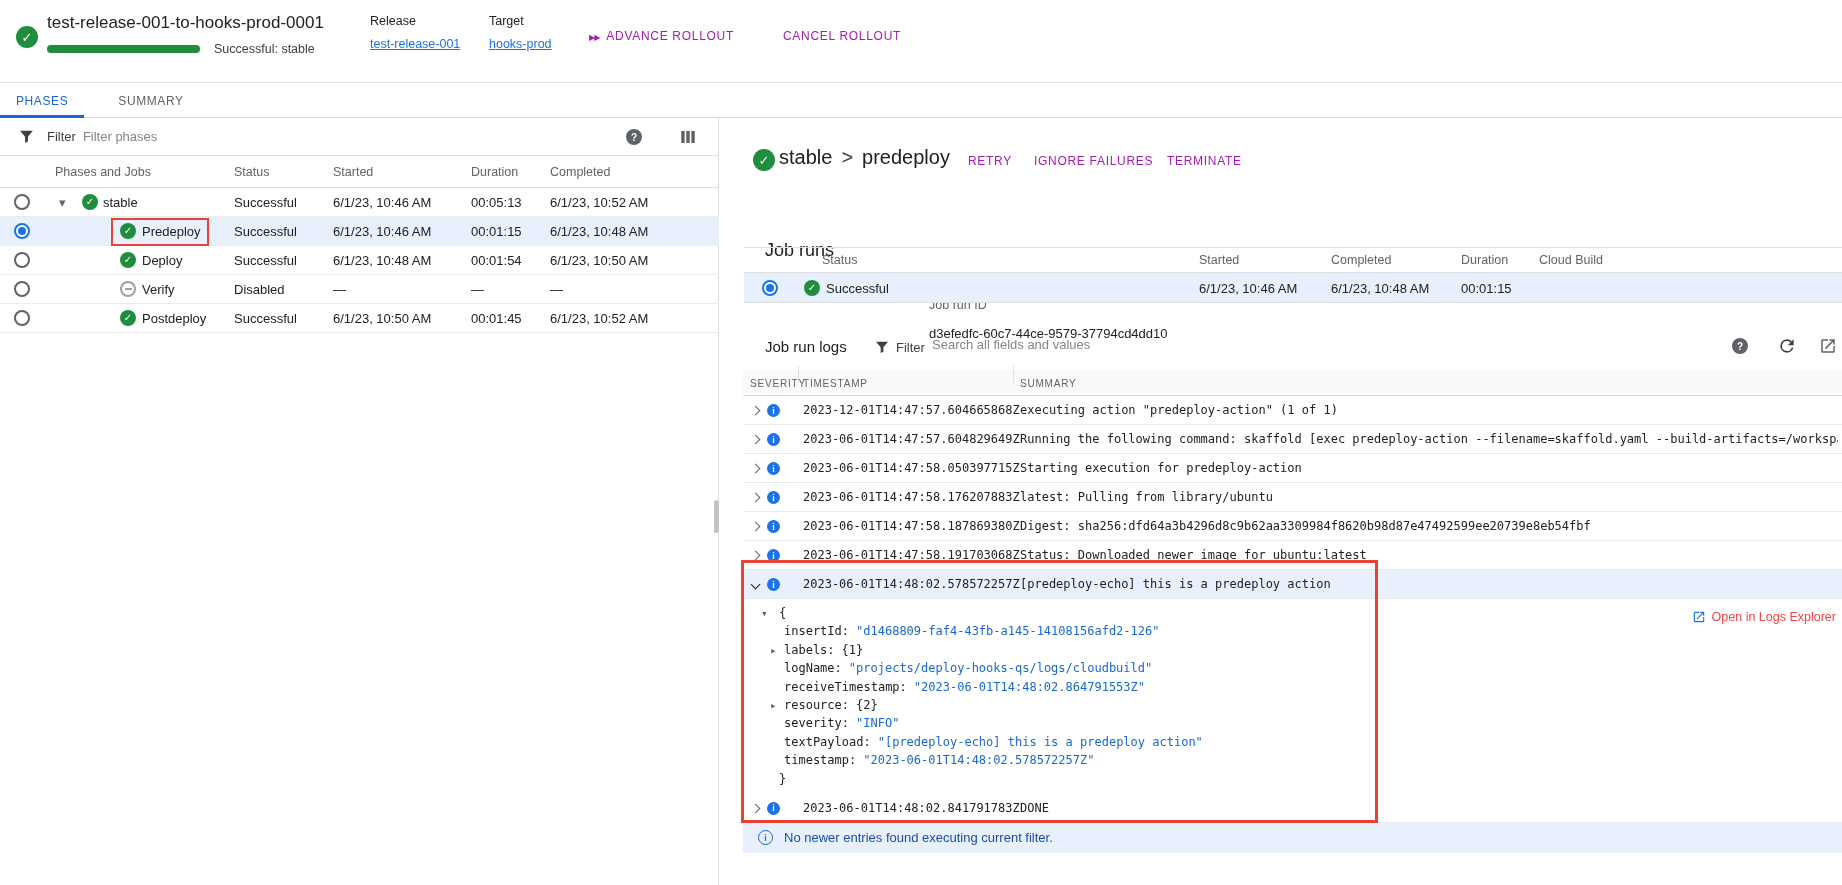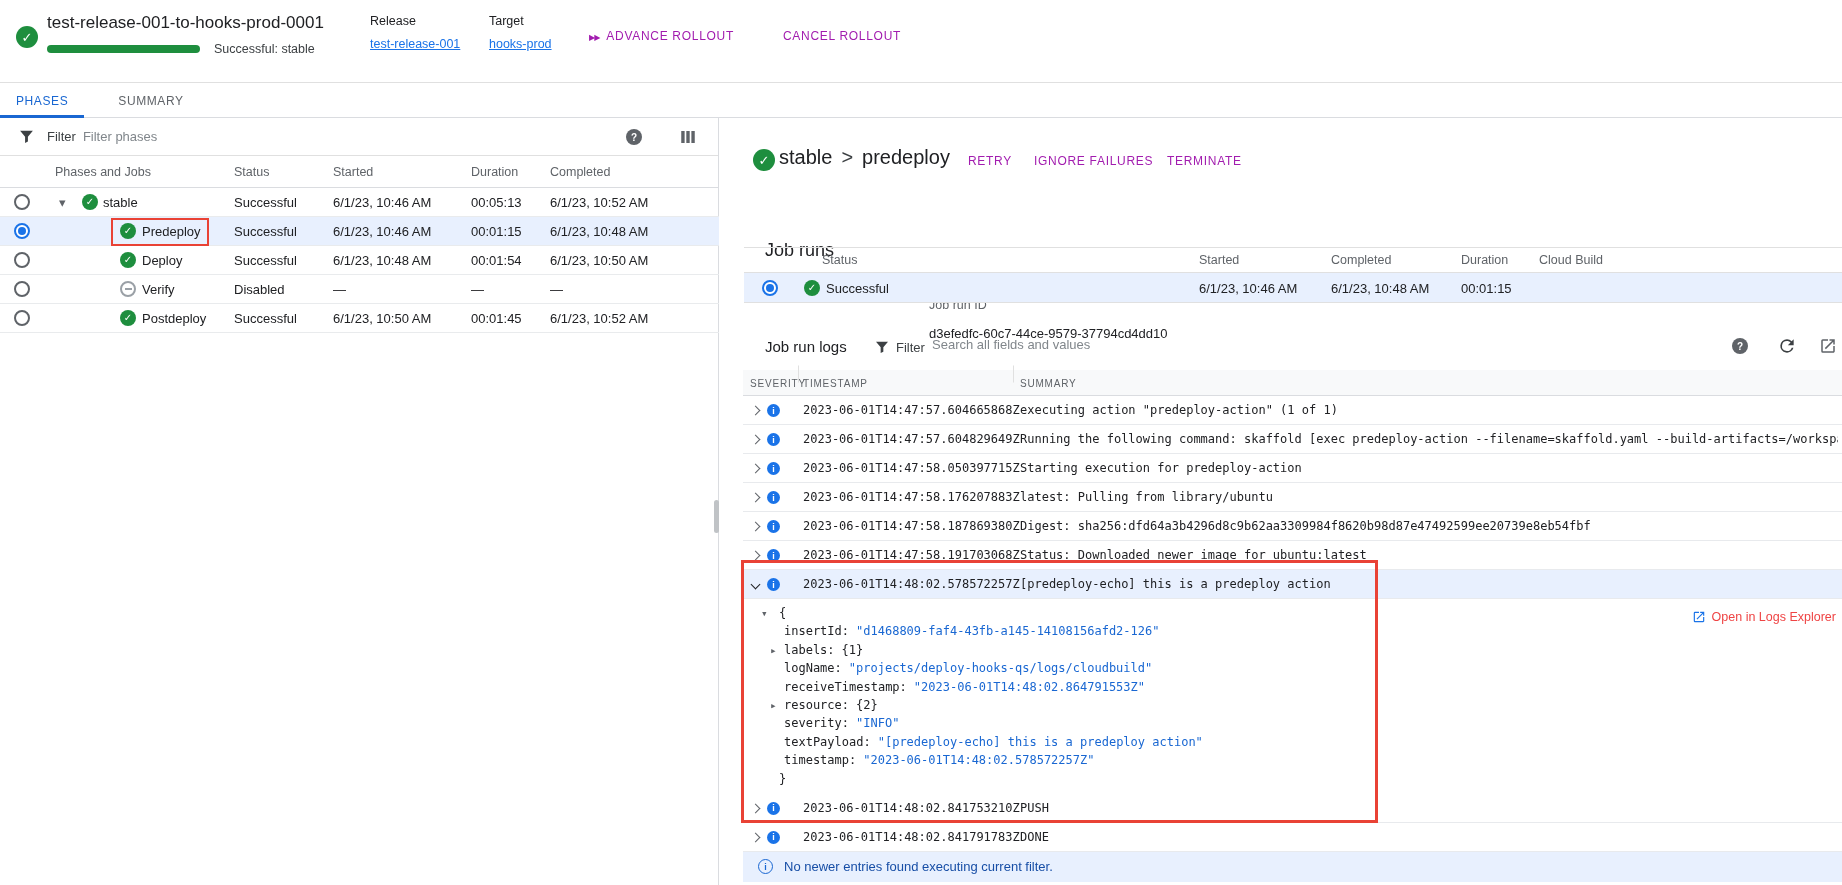--- a/index.html
+++ b/index.html
@@ -353,21 +353,21 @@
       <span class="lh-sev">SEVERITY</span>
       <span class="lh-ts">TIMESTAMP</span>
       <span class="lh-sum">SUMMARY</span>
       <span class="vsep vsep1"></span>
       <span class="vsep vsep2"></span>
     </div>
 
     <div class="lrow">
       <span class="chev"></span>
       <span class="info-i"></span>
-      <span class="lts mono">2023-06-01T14:47:57.604665868Z</span>
+      <span class="lts mono">2023-12-01T14:47:57.604665868Z</span>
       <span class="lsm mono">executing action "predeploy-action" (1 of 1)</span>
     </div>
     <div class="lrow">
       <span class="chev"></span>
       <span class="info-i"></span>
       <span class="lts mono">2023-06-01T14:47:57.604829649Z</span>
       <span class="lsm mono">Running the following command: skaffold [exec predeploy-action --filename=skaffold.yaml --build-artifacts=/workspace/custom…</span>
     </div>
     <div class="lrow">
       <span class="chev"></span>
@@ -410,26 +410,20 @@
       <div class="jline"><span class="jarr right"></span><span class="jkey">resource</span><span class="jval obj">{2}</span></div>
       <div class="jline"><span class="jkey">severity</span><span class="jval str">"INFO"</span></div>
       <div class="jline"><span class="jkey">textPayload</span><span class="jval str">"[predeploy-echo] this is a predeploy action"</span></div>
       <div class="jline"><span class="jkey">timestamp</span><span class="jval str">"2023-06-01T14:48:02.578572257Z"</span></div>
       <div class="jline top"><span>}</span></div>
     </div>
 
     <div class="lrow">
       <span class="chev"></span>
       <span class="info-i"></span>
-      <span class="lts mono">2023-06-01T14:48:02.841753210Z</span>
-      <span class="lsm mono">PUSH</span>
-    </div>
-    <div class="lrow">
-      <span class="chev"></span>
-      <span class="info-i"></span>
       <span class="lts mono">2023-06-01T14:48:02.841791783Z</span>
       <span class="lsm mono">DONE</span>
     </div>
 
     <div class="log-banner">
       <span class="banner-info"></span>
       <span class="msg">No newer entries found executing current filter.</span>
     </div>
 
     <a class="open-link" href="#">

